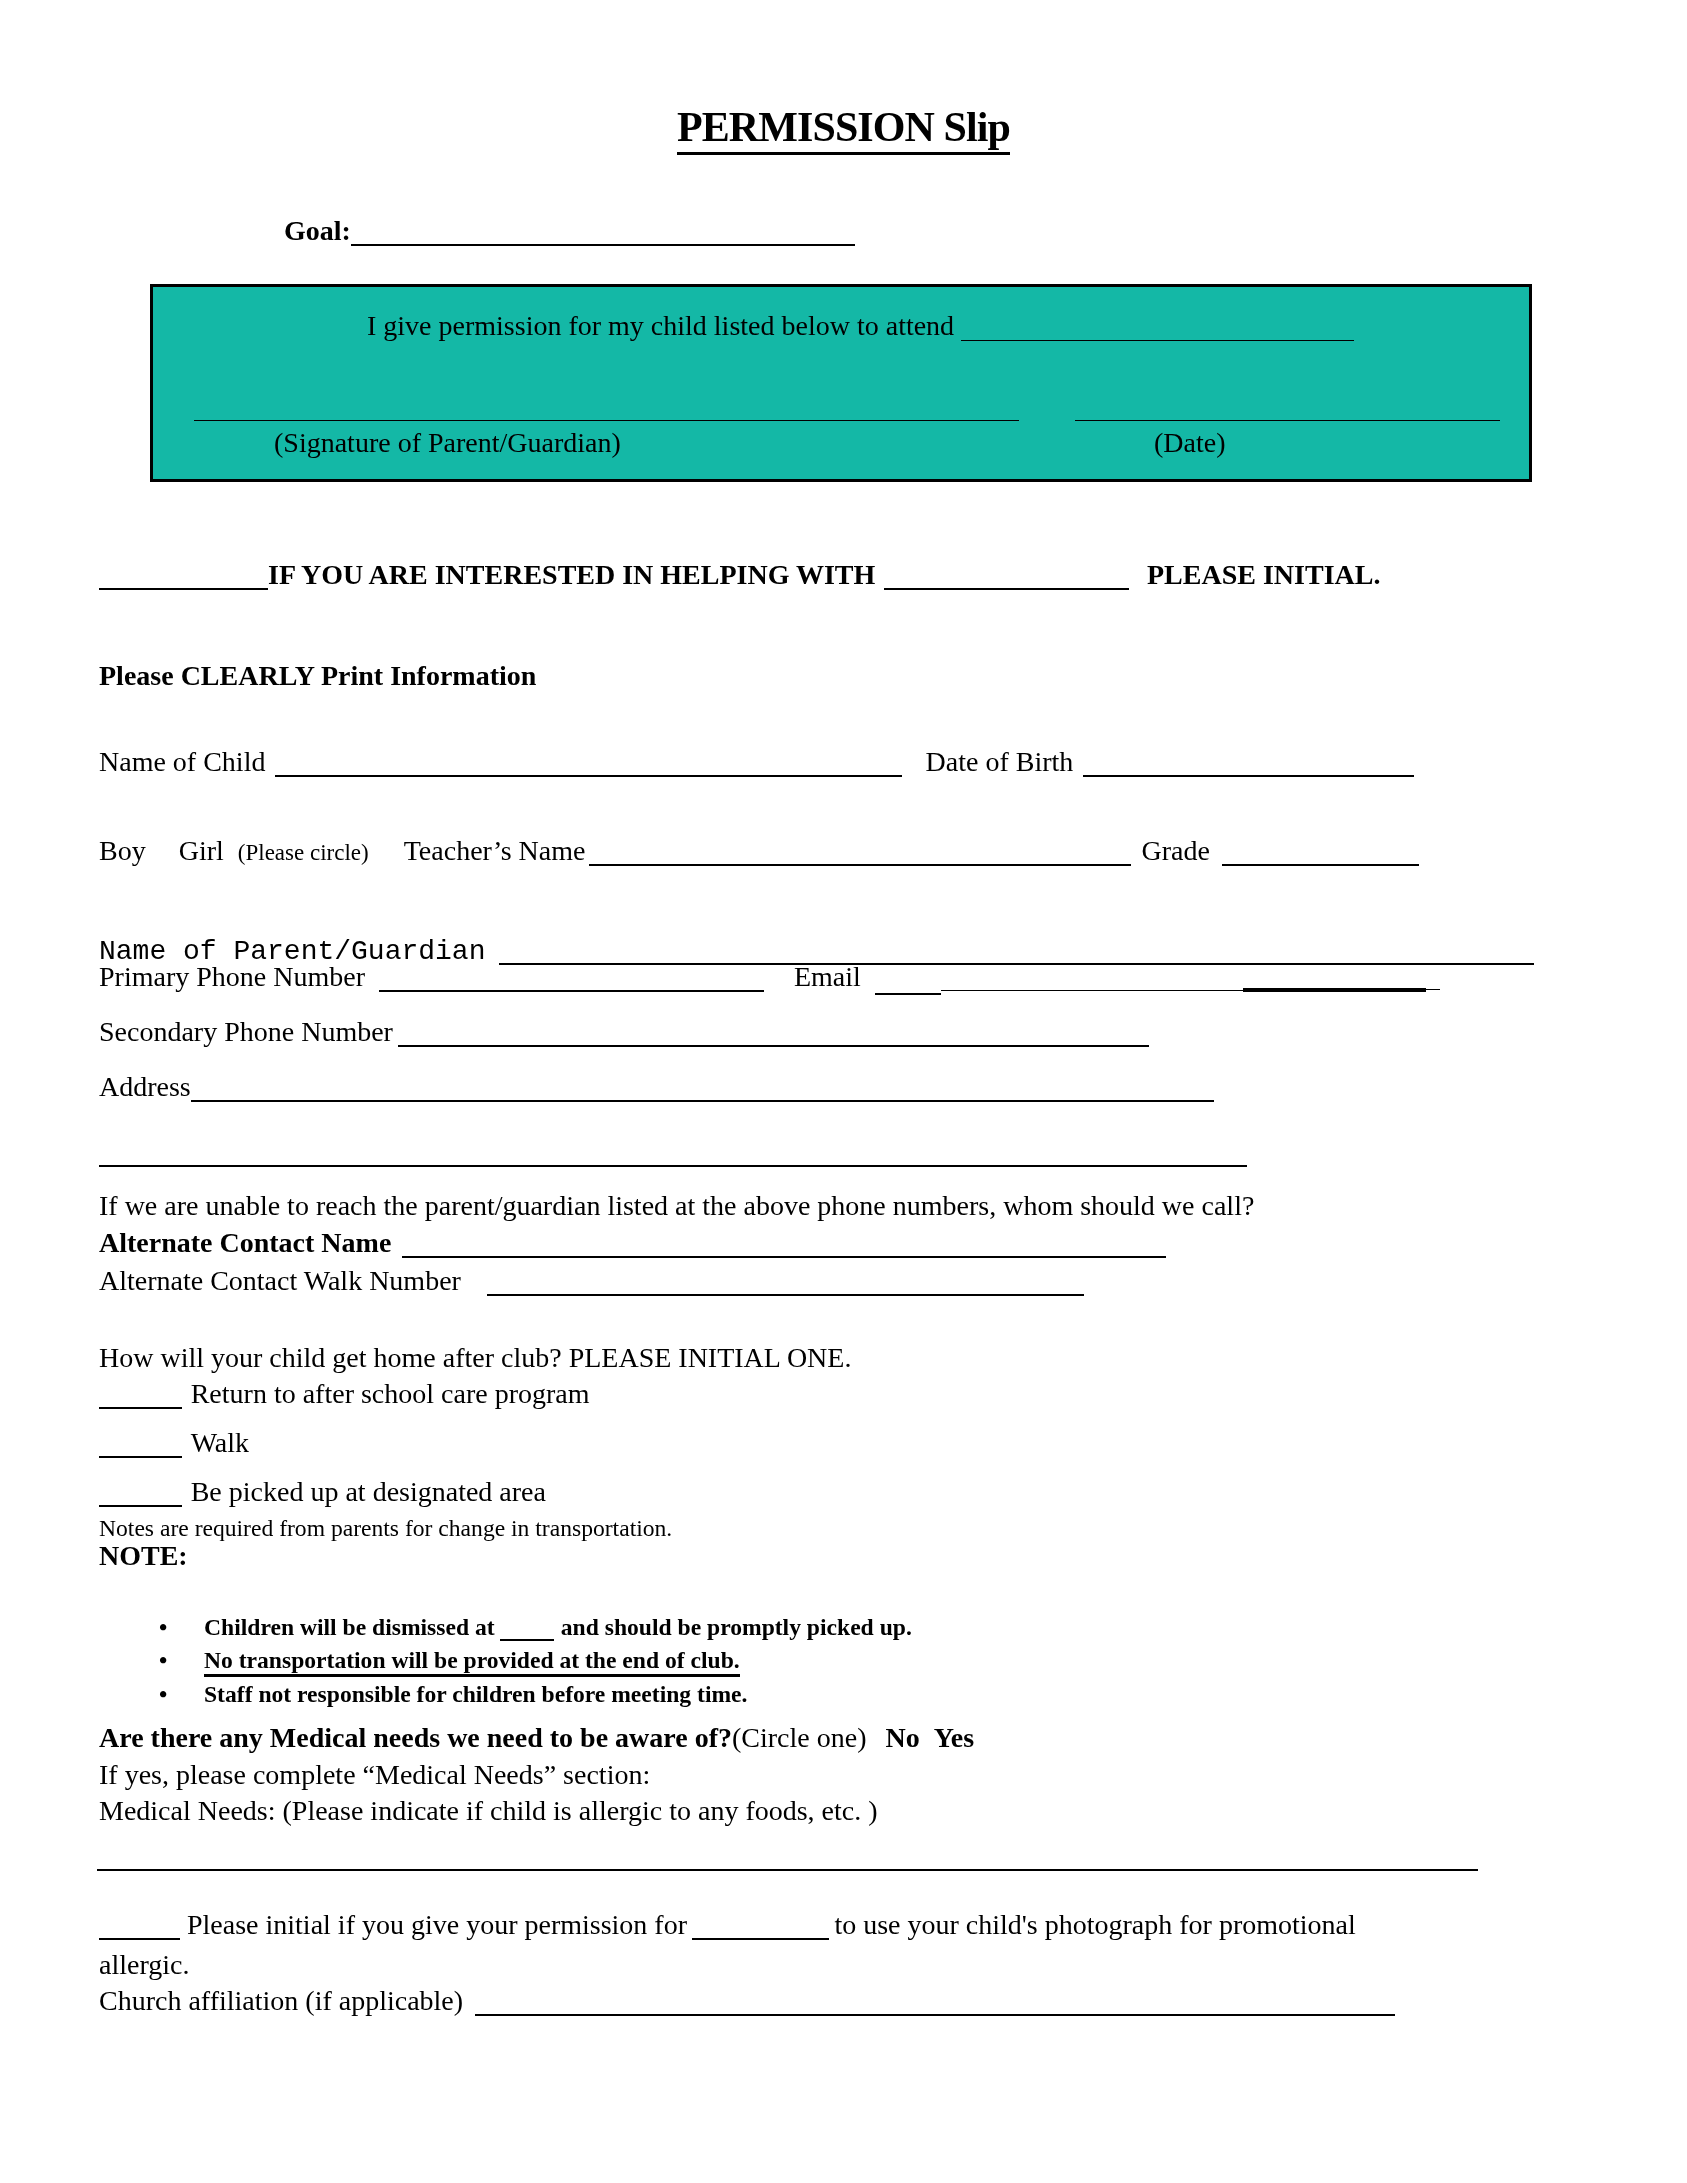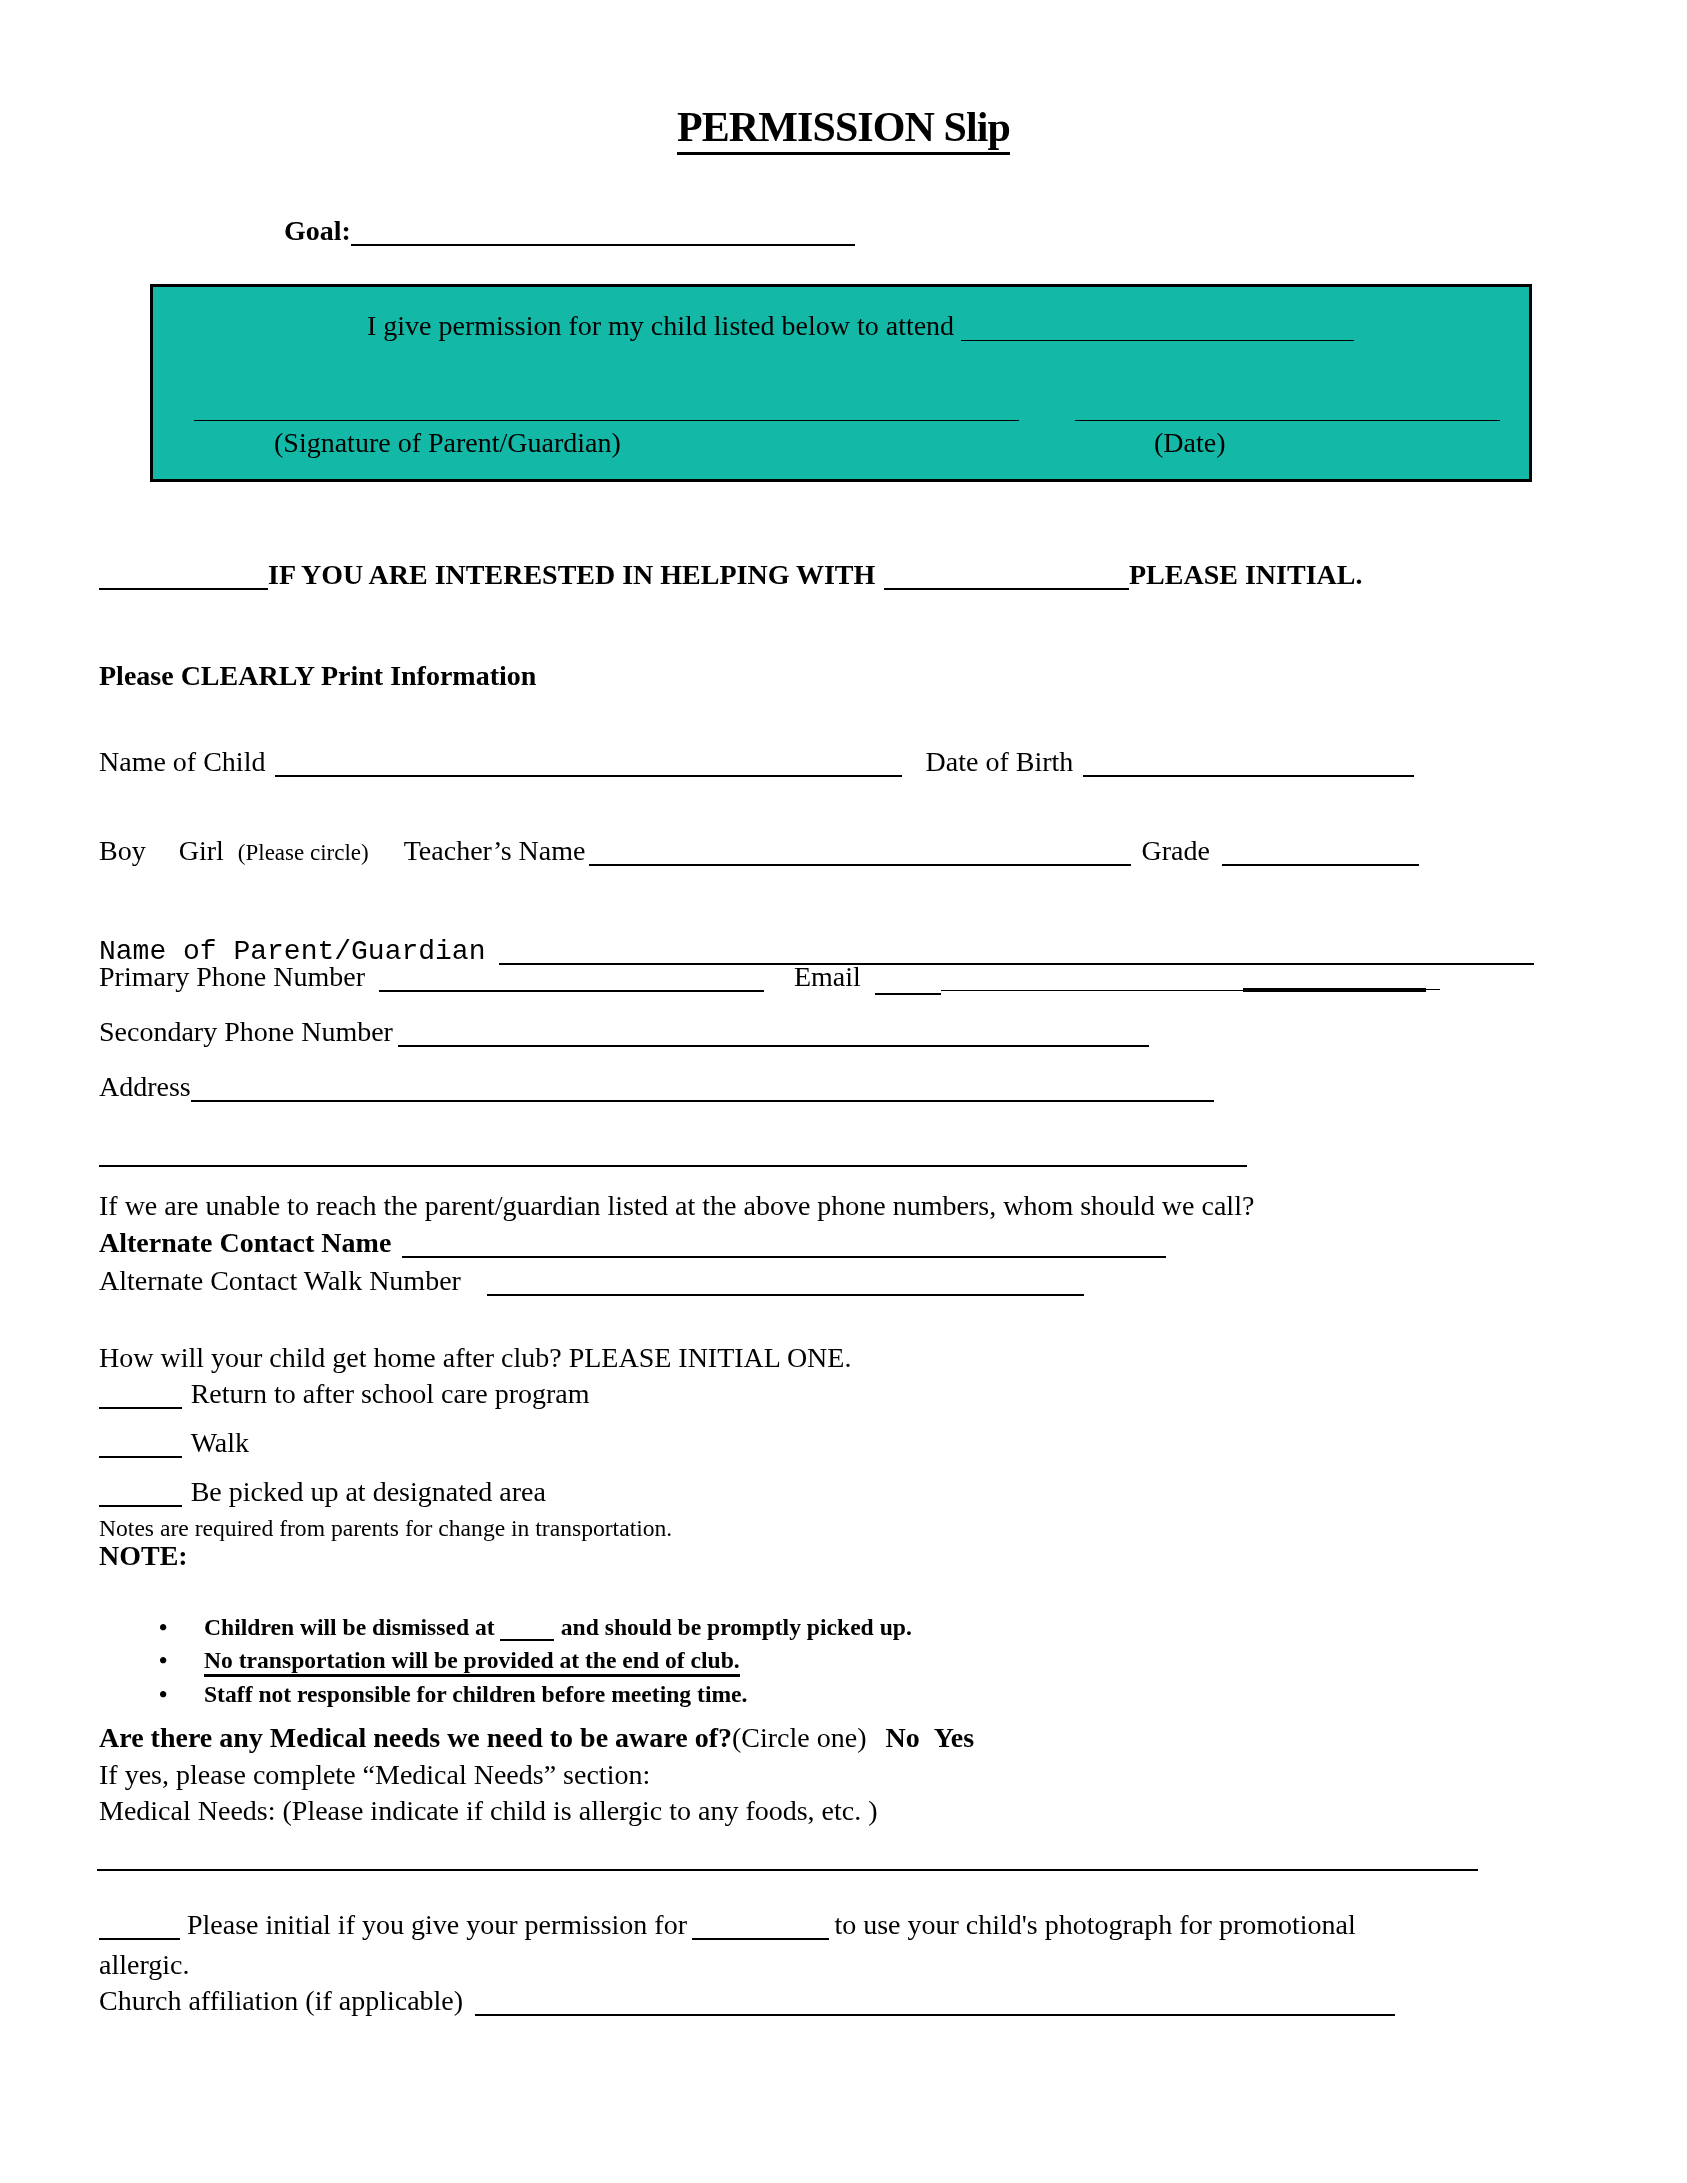--- a/index.html
+++ b/index.html
@@ -48,21 +48,21 @@
     <div class="t r32" style="left:214px; top:23px;">
       <span>I give permission for my child listed below to attend</span><span class="blank thin" style="width:393px; margin-left:7px;"></span>
     </div>
     <div class="rule thin" style="left:41px; top:133px; width:825px;"></div>
     <div class="rule thin" style="left:922px; top:133px; width:425px;"></div>
     <div class="t r32" style="left:121px; top:140px;">(Signature of Parent/Guardian)</div>
     <div class="t r32" style="left:1001px; top:140px;">(Date)</div>
   </div>
 
   <div class="t b32" style="left:99px; top:559px;">
-    <span class="blank" style="width:169px;"></span><span>IF YOU ARE INTERESTED IN HELPING WITH</span><span class="blank" style="width:245px; margin-left:8.7px;"></span><span style="margin-left:0;">PLEASE INITIAL.</span>
+    <span class="blank" style="width:169px;"></span><span>IF YOU ARE INTERESTED IN HELPING WITH</span><span class="blank" style="width:245px; margin-left:8.7px;"></span><span style="margin-left:18px;">PLEASE INITIAL.</span>
   </div>
 
   <div class="t b32" style="left:99px; top:660px;">Please CLEARLY Print Information</div>
 
   <div class="t r32" style="left:99px; top:746px;">
     <span>Name of Child</span><span class="blank" style="width:627px; margin-left:9.6px;"></span><span style="margin-left:23.6px;">Date of Birth</span><span class="blank" style="width:331px; margin-left:9.6px;"></span>
   </div>
 
   <div class="t r32" style="left:99px; top:835px;">
     <span>Boy</span><span style="margin-left:33px;">Girl</span><span class="r26" style="margin-left:14px;">(Please circle)</span><span style="margin-left:35px;">Teacher’s Name</span><span class="blank" style="width:542px; margin-left:3.5px;"></span><span style="margin-left:10.5px;">Grade</span><span class="blank" style="width:197px; margin-left:12.2px;"></span>

